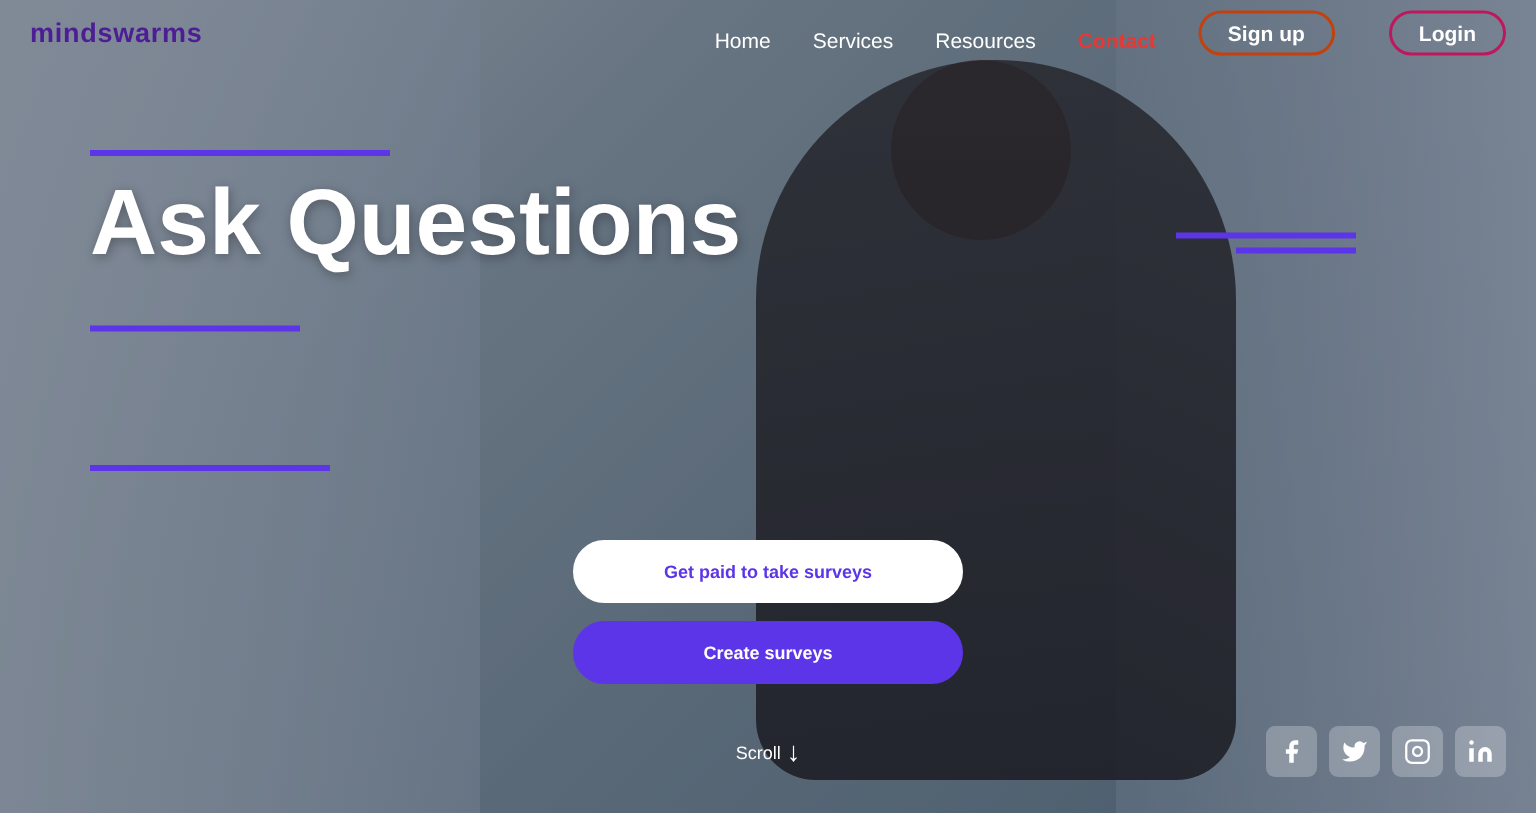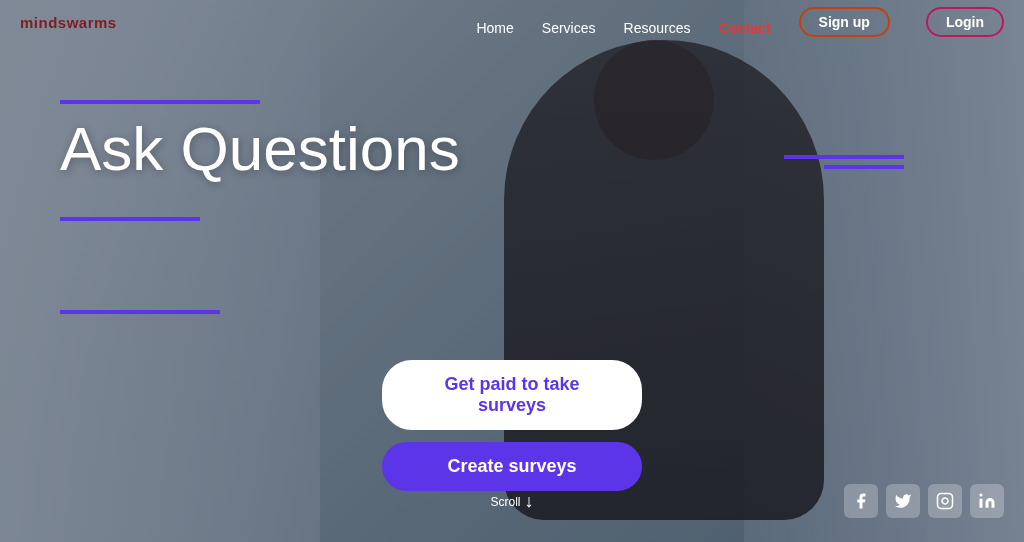--- a/index.html
+++ b/index.html
@@ -71,23 +71,23 @@
       position: absolute;
       top: 0; left: 0; right: 0;
       height: 44px;
       display: flex;
       align-items: center;
       padding: 0 20px;
       z-index: 10;
     }
 
     .nav-logo {
-      font-size: 15px;
+      font-size: 18px;
       font-weight: bold;
-      color: #7f1d1d;
+      color: #4c1d95;
       letter-spacing: 0.5px;
       margin-right: auto;
     }
 
     .nav-links {
       display: flex;
       align-items: flex-end;
       gap: 28px;
       list-style: none;
     }
@@ -145,21 +145,21 @@
       width: 200px;
     }
     .deco-line-mid {
       width: 140px;
       margin-top: 4px;
     }
 
     .hero-title {
       color: #fff;
       font-size: 62px;
-      font-weight: 400;
+      font-weight: 700;
       line-height: 1.05;
       text-shadow: 1px 2px 8px rgba(0,0,0,0.3);
       margin-bottom: 36px;
     }
 
     
     .deco-lines-right {
       position: absolute;
       right: 120px;
       top: 155px;
@@ -203,21 +203,21 @@
       align-items: center;
       gap: 12px;
     }
 
     .cta-btn {
       display: inline-block;
       width: 260px;
       text-align: center;
       padding: 12px 24px;
       border-radius: 30px;
-      font-size: 18px;
+      font-size: 12px;
       font-weight: bold;
       cursor: pointer;
       text-decoration: none;
     }
 
     .cta-btn-secondary {
       background: #fff;
       color: #5c35e8;
       border: 2px solid #fff;
     }

